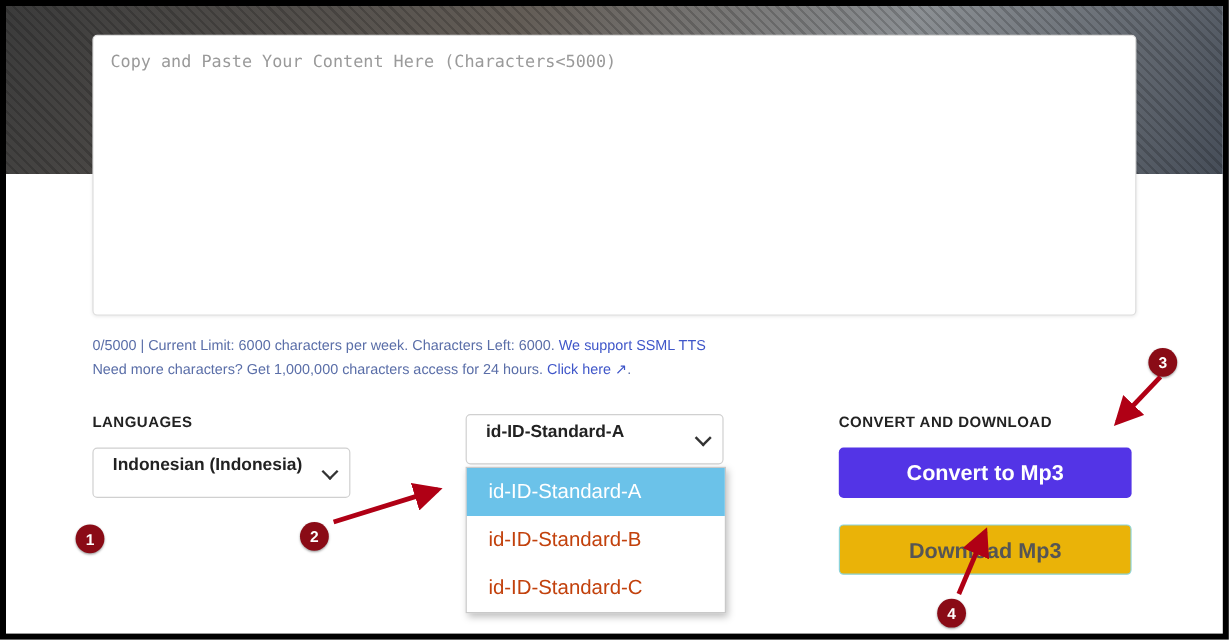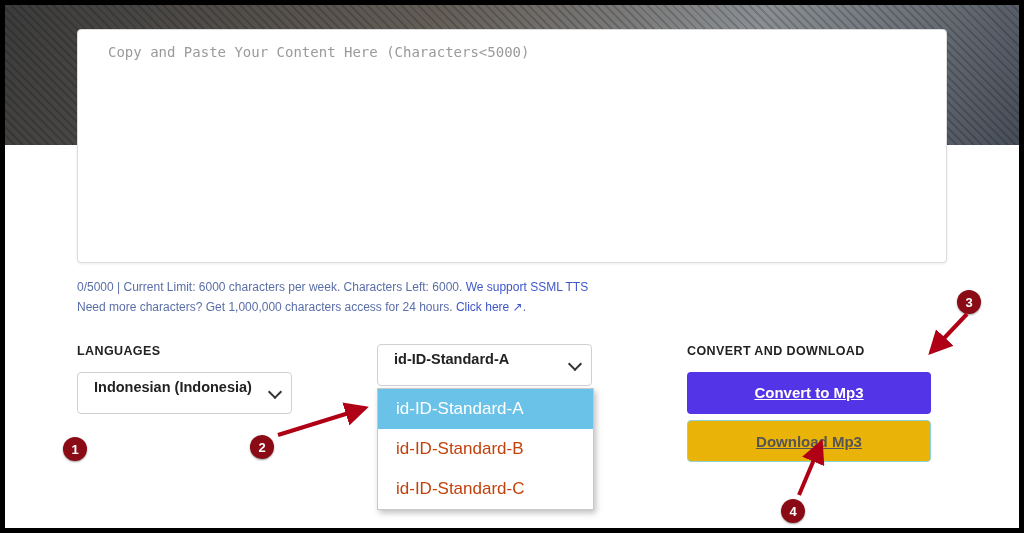--- a/index.html
+++ b/index.html
@@ -30,41 +30,41 @@
     position: absolute;
     left: 72px;
     right: 72px;
     top: 24px;
   }
   .textbox {
     width: 100%;
     height: 234px;
     border: 1px solid #ddd;
     border-radius: 4px;
-    padding: 14px 30px;
+    padding: 14px 14px;
     font-size: 14px;
     color: #333;
     resize: none;
     outline: none;
     background: #fff;
     box-shadow: 0 1px 3px rgba(0,0,0,0.08);
   }
   .textbox::placeholder { color: #9a9a9a; }
   .meta {
     margin-top: 10px;
     font-size: 12px;
     color: #5a6ea8;
     line-height: 1.7;
   }
   .meta .gray { color: #5a6ea8; }
   .meta a { color: #3f56c9; text-decoration: none; cursor: pointer; }
   .cols {
     display: flex;
     margin-top: 26px;
-    gap: 0;
+    gap: 11px;
     position: relative;
   }
   .col-lang { width: 300px; }
   .col-voice { width: 300px; }
   .col-conv  { flex: 1; padding-left: 0; margin-left: auto; max-width: 260px;}
   .section-label {
     font-size: 12.5px;
     letter-spacing: 0.4px;
     font-weight: 700;
     color: #222;
@@ -119,26 +119,25 @@
     background: #6bc2e9;
     color: #fff;
   }
   .btn {
     display: block;
     width: 244px;
     height: 42px;
     line-height: 42px;
     text-align: center;
     border-radius: 4px;
-    font-size: 15px;
+    font-size: 18px;
     font-weight: 700;
     cursor: pointer;
     border: none;
-    margin-bottom: 6px;
-    text-decoration: underline;
+    margin-bottom: 22px;
   }
   .btn-primary {
     background: #5334e6;
     color: #fff;
   }
   .btn-outline {
     background: #eab308;
     color: #555;
     border: 1px solid #8bd3d9;
     font-weight: 600;

